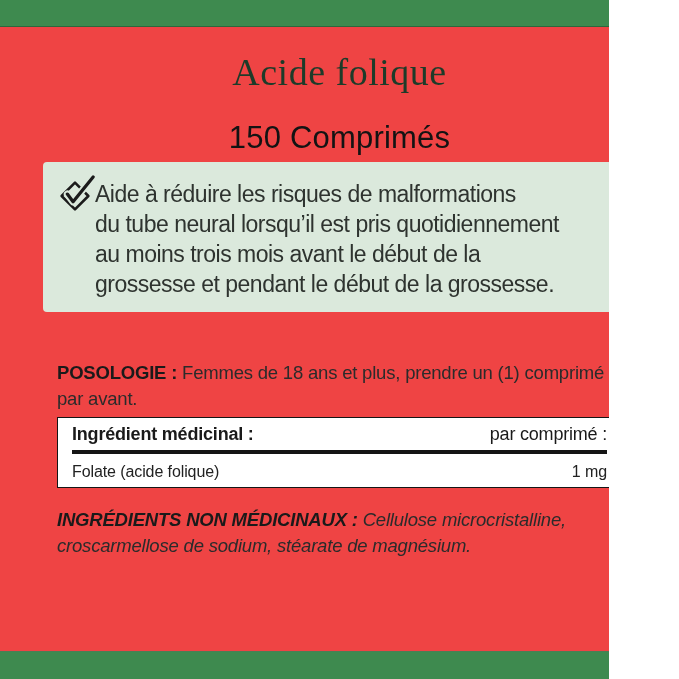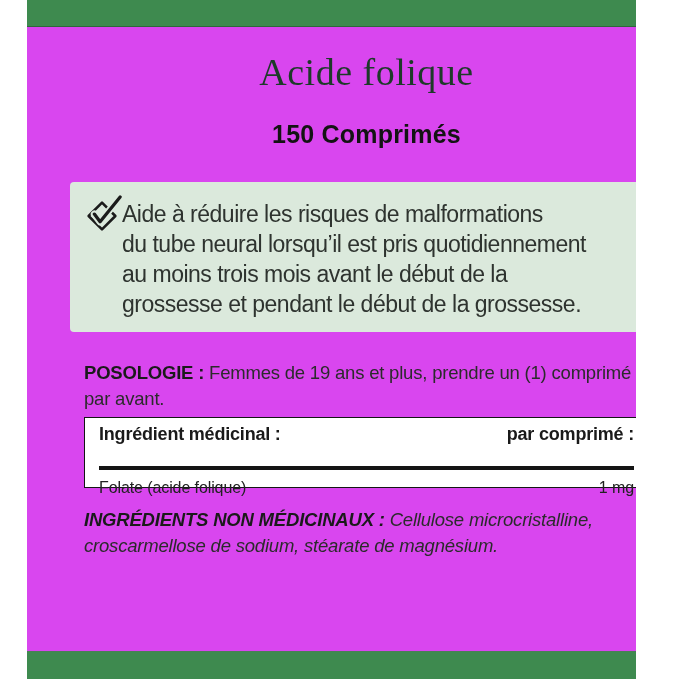--- a/index.html
+++ b/index.html
@@ -3,23 +3,22 @@
 <meta charset="utf-8">
 <style>
   * { margin: 0; padding: 0; box-sizing: border-box; }
   html, body { background: #ffffff; }
   body { font-family: "Liberation Sans", "DejaVu Sans", sans-serif; }
 
   .label-canvas {
     position: relative;
     width: 609px;
     height: 679px;
-    background: #d946ef;
+    background: #ef4444;
     overflow: hidden;
-    margin-left: 27px;
   }
 
   .bar {
     position: absolute;
     left: 0;
     width: 679px;
     background: #3e8a4f;
   }
   .bar-top {
     top: 0;
@@ -44,30 +43,30 @@
     color: #1d3b29;
     letter-spacing: 0.5px;
   }
 
   .product-count {
     position: absolute;
     top: 120px;
     left: 0;
     width: 679px;
     text-align: center;
-    font-size: 25px;
-    font-weight: 700;
+    font-size: 31px;
+    font-weight: 400;
     color: #131313;
     letter-spacing: 0.2px;
   }
 
   .claim-box {
     position: absolute;
     left: 43px;
-    top: 182px;
+    top: 162px;
     width: 592px;
     height: 150px;
     background: #dbe9dc;
     border-radius: 4px;
   }
   .claim-icon {
     position: absolute;
     left: 11px;
     top: 13px;
     width: 42px;
@@ -104,27 +103,27 @@
     top: 417px;
     width: 563px;
     height: 71px;
     border: 1.5px solid #151515;
     background: #ffffff;
   }
   .facts-header {
     display: flex;
     justify-content: space-between;
     align-items: center;
-    padding: 6px 12px 20px 14px;
+    padding: 6px 12px 4px 14px;
     font-size: 18px;
     color: #1a1a1a;
     letter-spacing: -0.2px;
   }
   .facts-header .hdr-left { font-weight: 700; }
-  .facts-header .hdr-right { font-weight: 700; }
+  .facts-header .hdr-right { font-weight: 400; }
   .facts-divider {
     height: 4px;
     background: #151515;
     margin: 1px 12px 0 14px;
   }
   .facts-row {
     display: flex;
     justify-content: space-between;
     align-items: center;
     padding: 9px 12px 0 14px;
@@ -153,21 +152,21 @@
     <div class="claim-text">
       <div>Aide à réduire les risques de malformations</div>
       <div>du tube neural lorsqu’il est pris quotidiennement</div>
       <div>au moins trois mois avant le début de la</div>
       <div>grossesse et pendant le début de la grossesse.</div>
     </div>
   </div>
 
   <div class="para para-posologie">
     <b>POSOLOGIE : </b>
-    <span>Femmes de 19 ans et plus, prendre un (1) comprimé</span><br>
+    <span>Femmes de 18 ans et plus, prendre un (1) comprimé</span><br>
     <span>par avant.</span>
   </div>
 
   <div class="facts-table">
     <div class="facts-header">
       <span class="hdr-left">Ingrédient médicinal :</span>
       <span class="hdr-right">par comprimé :</span>
     </div>
     <div class="facts-divider"></div>
     <div class="facts-row">

